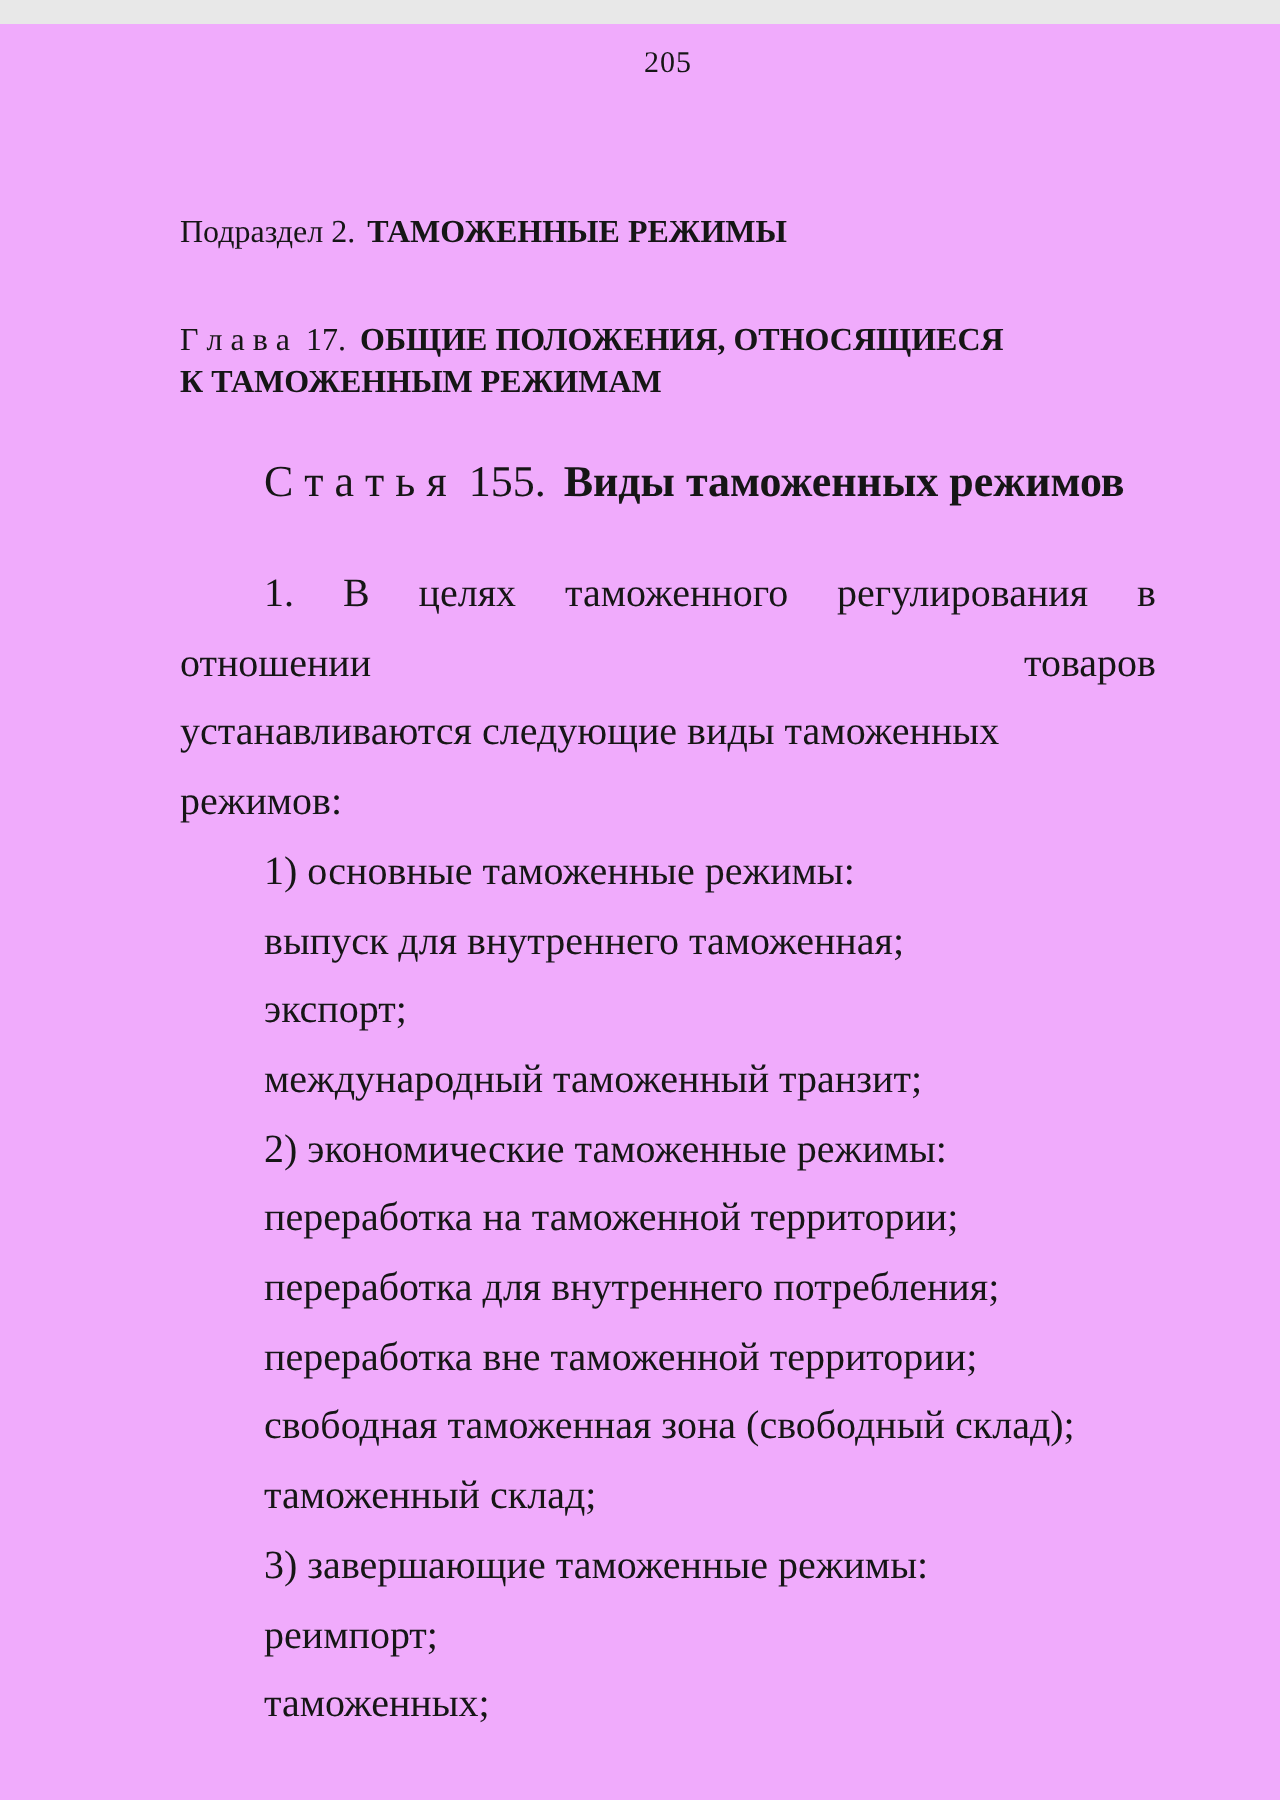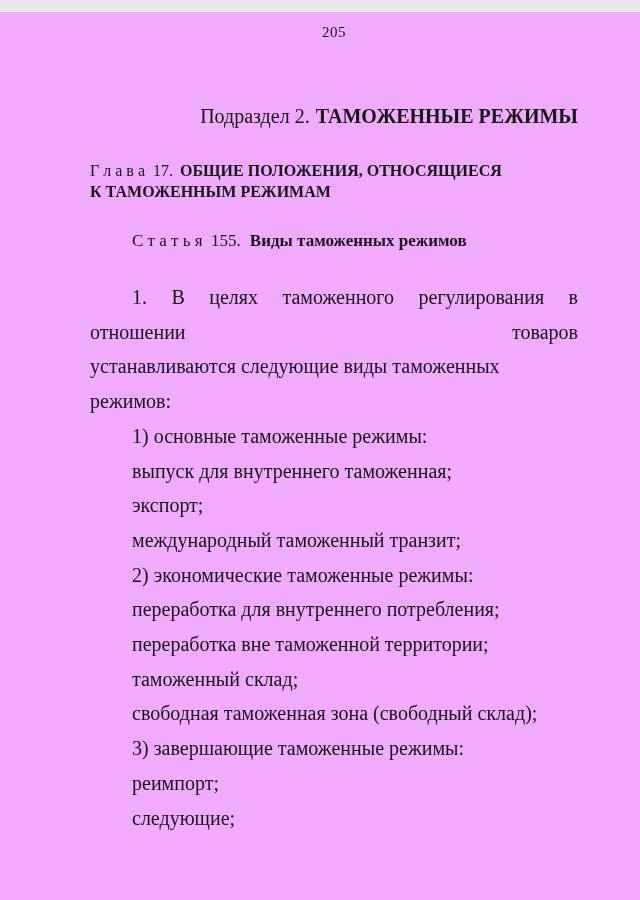--- a/index.html
+++ b/index.html
@@ -19,36 +19,36 @@
   }
   .pagenum {
     text-align: center;
     font-size: 15px;
     line-height: 16px;
     letter-spacing: 0.5px;
   }
   
   .h-subsection {
     margin-top: 68px;
-    text-align: right;
-    font-size: 20px;
+    text-align: left;
+    font-size: 16px;
     line-height: 17px;
     white-space: nowrap;
   }
   .h-chapter {
     margin-top: 36px;
     text-align: left;
     font-size: 16px;
     line-height: 20.5px;
     font-weight: bold;
   }
   .h-article {
     margin-top: 30px;
     padding-left: 42px;
-    font-size: 17px;
+    font-size: 22px;
     line-height: 17px;
     white-space: nowrap;
   }
   .prefix { font-weight: normal; white-space: pre; }
   .bold { font-weight: bold; }
   .h-subsection .bold { margin-left: 6px; }
   .h-chapter .bold-inline { margin-left: 7px; }
   .h-article .bold { margin-left: 9px; }
   .block-line { display: block; }
   
@@ -84,23 +84,24 @@
     </div>
 
     <div class="body-text">
       <div class="line intro-1">1. В целях таможенного регулирования в отношении товаров</div>
       <div class="line intro-2">устанавливаются следующие виды таможенных режимов:</div>
       <div class="line item">1) основные таможенные режимы:</div>
       <div class="line item">выпуск для внутреннего таможенная;</div>
       <div class="line item">экспорт;</div>
       <div class="line item">международный таможенный транзит;</div>
       <div class="line item">2) экономические таможенные режимы:</div>
+      <div class="line item">переработка на таможенной территории;</div>
       <div class="line item">переработка для внутреннего потребления;</div>
       <div class="line item">переработка вне таможенной территории;</div>
+      <div class="line item">свободная таможенная зона (свободный склад);</div>
       <div class="line item">таможенный склад;</div>
-      <div class="line item">свободная таможенная зона (свободный склад);</div>
       <div class="line item">3) завершающие таможенные режимы:</div>
       <div class="line item">реимпорт;</div>
-      <div class="line item">следующие;</div>
+      <div class="line item">таможенных;</div>
     </div>
 
   </div>
 </div>
 
 </body></html>

